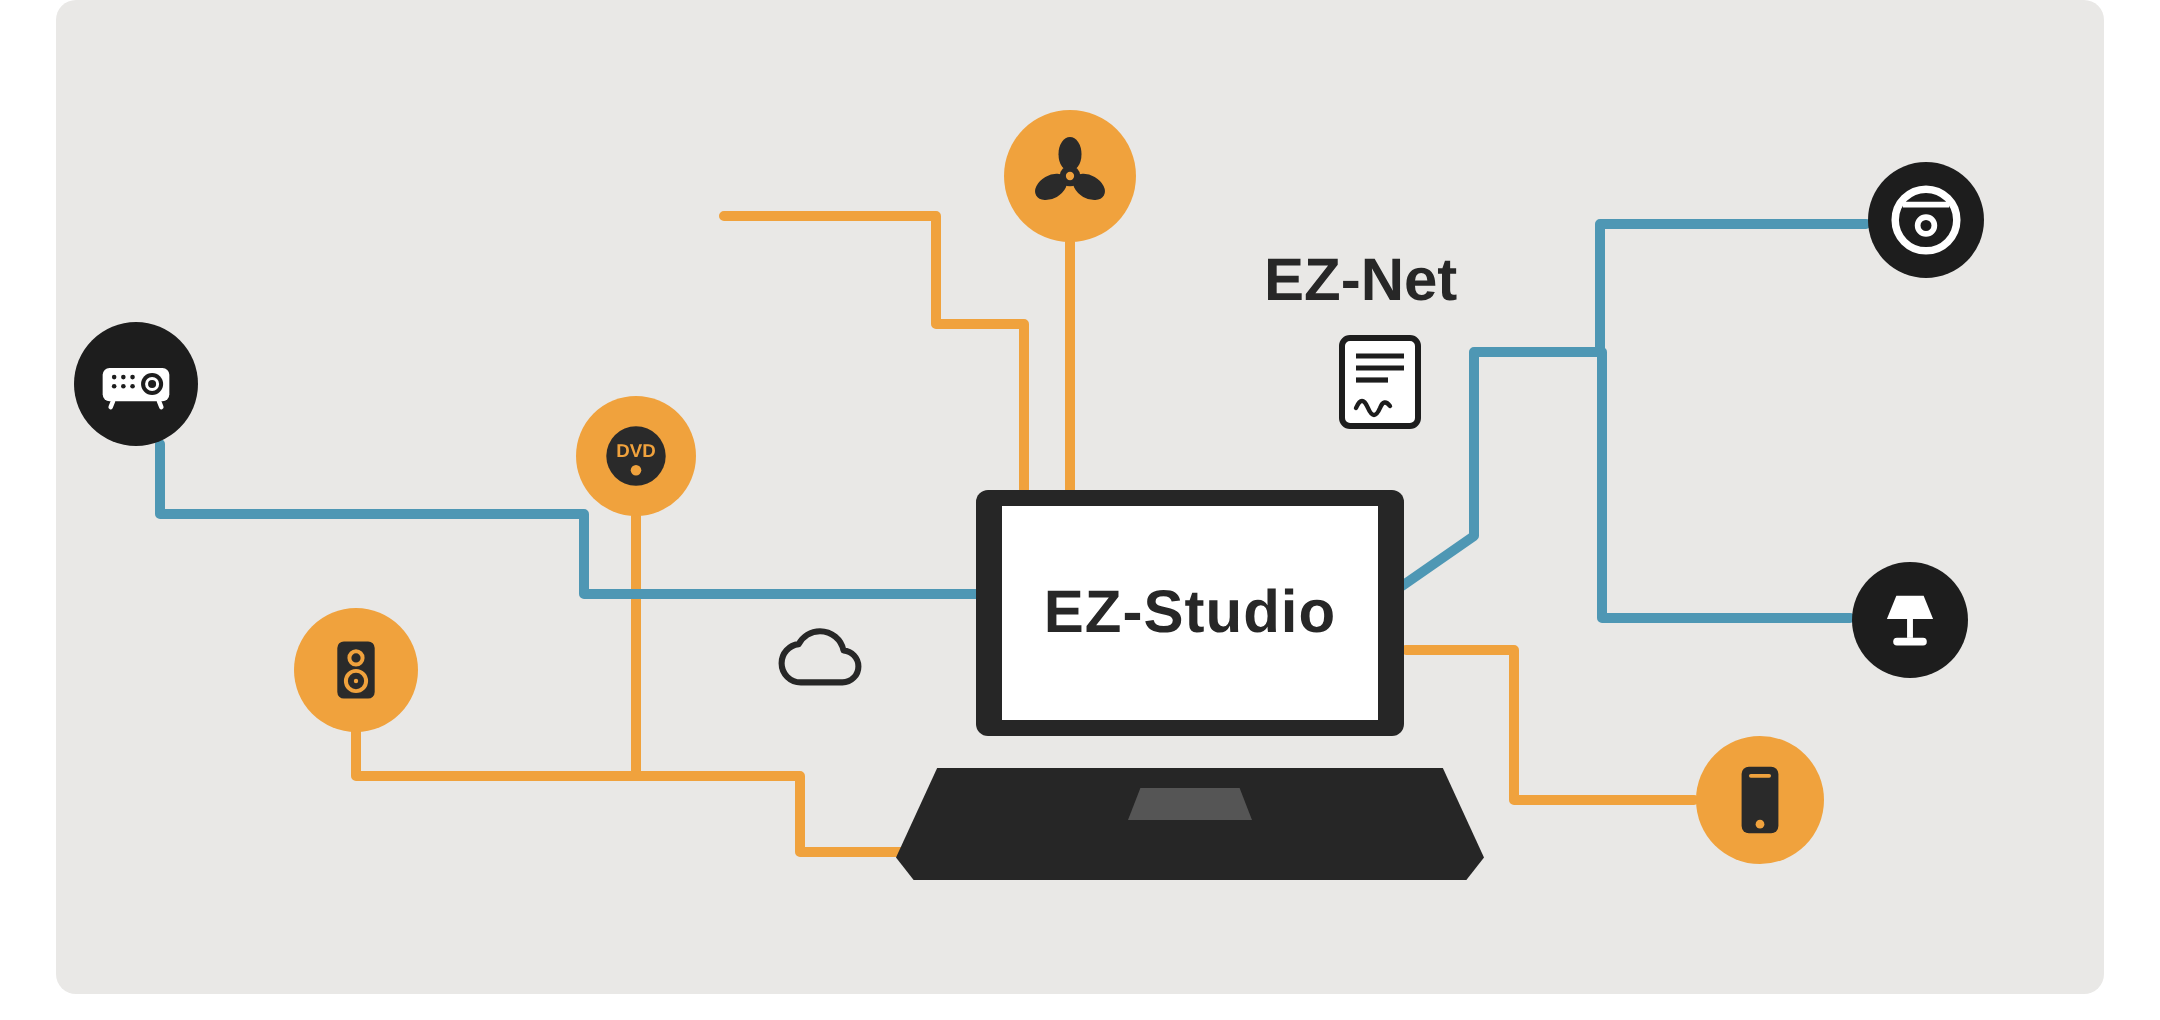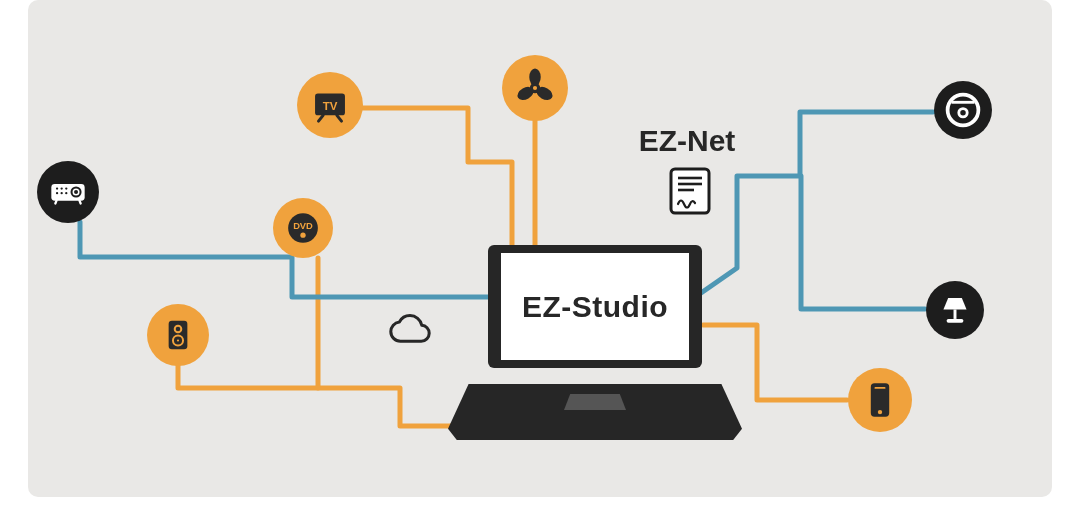--- a/index.html
+++ b/index.html
@@ -21,65 +21,58 @@
 
   .laptop-screen{position:absolute;left:488px;top:245px;width:214px;height:123px;background:var(--dark);
     border-radius:6px;display:flex;align-items:center;justify-content:center;z-index:3;}
   .laptop-screen .glass{width:188px;height:107px;background:#fff;display:flex;align-items:center;justify-content:center;}
   .laptop-title{font-size:30px;font-weight:600;color:var(--ink);letter-spacing:.5px;}
   .laptop-base{position:absolute;left:448px;top:384px;width:294px;height:56px;background:var(--dark);z-index:3;
     clip-path:polygon(7% 0,93% 0,100% 80%,97% 100%,3% 100%,0 80%);}
   .laptop-notch{position:absolute;left:50%;top:10px;transform:translateX(-50%);width:62px;height:16px;background:#555;
     clip-path:polygon(10% 0,90% 0,100% 100%,0 100%);}
 
-  .label{position:absolute;z-index:4;color:var(--ink);font-size:30px;font-weight:600;text-align:center;}
+  .label{position:absolute;z-index:4;color:var(--ink);font-size:30px;font-weight:600;}
   .icon-wrap{position:absolute;z-index:4;display:flex;align-items:center;justify-content:center;}
 </style>
 </head>
 <body>
 
 <div class="stage">
   <div class="canvas"></div>
 
   <svg class="wires" width="1080" height="510">
     <polyline class="wire wire-orange" points="362,108 468,108 468,162 512,162 512,247"></polyline>
     <polyline class="wire wire-orange" points="535,121 535,247"></polyline>
     <polyline class="wire wire-orange" points="318,258 318,388"></polyline>
     <polyline class="wire wire-orange" points="178,365 178,388 400,388 400,426 465,426"></polyline>
     <polyline class="wire wire-orange" points="703,325 757,325 757,400 847,400"></polyline>
     <polyline class="wire wire-blue" points="80,222 80,257 292,257 292,297 489,297"></polyline>
     <polyline class="wire wire-blue" points="701,293 737,268 737,176 800,176 800,112 933,112"></polyline>
     <polyline class="wire wire-blue" points="925,309 801,309 801,176"></polyline>
   </svg>
 
-  <div class="node orange" style="left:297px;top:72px;width:66px;height:66px;">
-    <svg width="46" height="46" viewBox="0 0 40 40">
-      <rect x="7" y="10" width="26" height="19" rx="2.5" fill="#2a2a2a"></rect>
-      <text x="20" y="24" text-anchor="middle" font-size="10" font-weight="bold" fill="#F0A23D">TV</text>
-      <path d="M14,29 L10,34 M26,29 L30,34" stroke="#2a2a2a" stroke-width="2.6" stroke-linecap="round"></path>
-    </svg>
-  </div>
 
   <div class="node orange" style="left:502px;top:55px;width:66px;height:66px;">
     <svg width="46" height="46" viewBox="0 0 40 40">
       <g fill="#2a2a2a">
         <ellipse cx="20" cy="10.5" rx="5" ry="7.5"></ellipse>
         <g transform="rotate(120 20 20)">
             <ellipse cx="20" cy="10.5" rx="5" ry="7.5"></ellipse>
           </g>
         <g transform="rotate(240 20 20)">
             <ellipse cx="20" cy="10.5" rx="5" ry="7.5"></ellipse>
           </g>
         <circle cx="20" cy="20" r="4.5"></circle>
       </g>
       <circle cx="20" cy="20" r="1.8" fill="#F0A23D"></circle>
     </svg>
   </div>
 
-  <div class="node orange" style="left:273px;top:198px;width:60px;height:60px;">
+  <div class="node orange" style="left:288px;top:198px;width:60px;height:60px;">
     <svg width="44" height="44" viewBox="0 0 40 40">
       <circle cx="20" cy="20" r="13.5" fill="#2a2a2a"></circle>
       <text x="20" y="20.5" text-anchor="middle" font-size="8.5" font-weight="bold" fill="#F0A23D">DVD</text>
       <circle cx="20" cy="26.5" r="2.4" fill="#F0A23D"></circle>
     </svg>
   </div>
 
   <div class="node orange" style="left:147px;top:304px;width:62px;height:62px;">
     <svg width="44" height="44" viewBox="0 0 40 40">
       <rect x="11.5" y="7" width="17" height="26" rx="3" fill="#2a2a2a"></rect>

